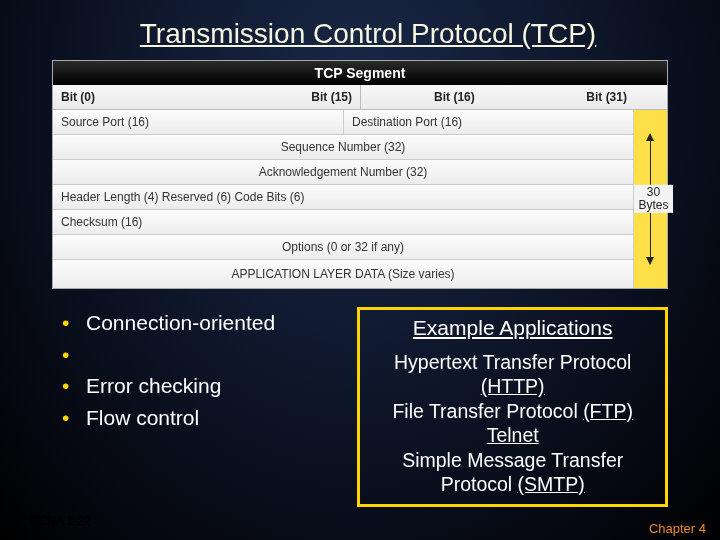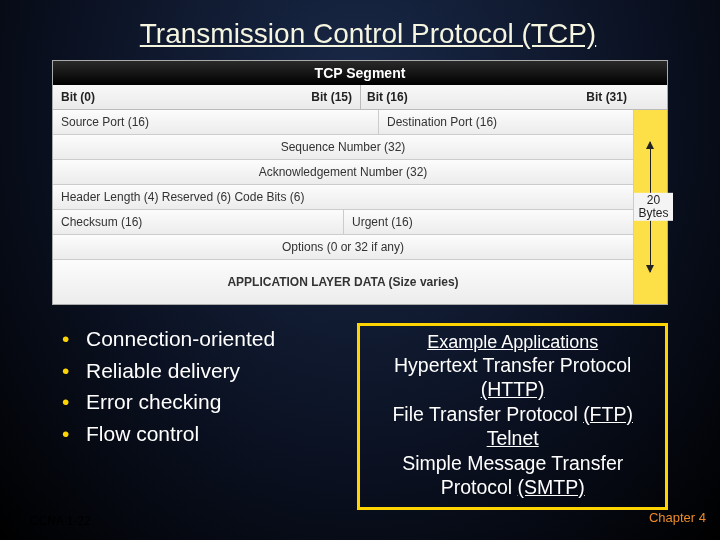--- a/index.html
+++ b/index.html
@@ -38,44 +38,44 @@
     display: flex;
     font-size: 12px;
     font-weight: bold;
     color: #222;
     border-bottom: 1px solid #bbb;
     background: linear-gradient(#f8f8f8, #eaeaea);
   }
   .bit-cell { padding: 5px 8px; }
   .bit0 { flex: 0 0 40%; }
   .bit15 { flex: 0 0 10%; text-align: right; }
-  .bit16 { flex: 0 0 20%; padding-left: 6px; border-left: 1px solid #bbb;}
+  .bit16 { flex: 0 0 20%; padding-left: 6px; border-left: 1px solid #bbb; text-align: right;}
   .bit31 { flex: 0 0 30%; text-align: right; padding-right: 40px;}
   .seg-body {
     position: relative;
     display: flex;
   }
   .seg-fields {
     flex: 1;
   }
   .seg-row {
     display: flex;
     border-top: 1px solid #ccc;
     font-size: 12px;
     color: #333;
     background: linear-gradient(#fcfcfc, #ececec);
   }
-  .seg-row:first-child { border-top: none; gap: 35px; }
+  .seg-row:first-child { border-top: none; }
   .seg-cell {
     padding: 5px 8px;
   }
   .seg-full { flex: 1; text-align: center; }
   .seg-half { flex: 0 0 50%; }
   .seg-half + .seg-half { border-left: 1px solid #ccc; }
-  .seg-row.appdata .seg-cell { font-weight: bold; padding: 15px 8px; }
+  .seg-row.appdata .seg-cell { font-weight: normal; padding: 7px 8px; }
   .bytes-col {
     flex: 0 0 34px;
     position: relative;
     border-left: 1px solid #ccc;
     display: flex;
     align-items: center;
     justify-content: center;
   }
   .bytes-arrow {
     position: relative;
@@ -127,40 +127,41 @@
     color: #ffd400;
   }
   .panel {
     flex: 1;
     border: 3px solid #ffd400;
     color: #fff;
     text-align: center;
     padding: 6px 6px 8px 6px;
   }
   .panel-title {
-    font-size: 18px;
+    font-size: 21px;
     text-decoration: underline;
+    margin-bottom: 10px;
   }
   .panel-body {
     font-size: 19.5px;
     line-height: 1.25;
   }
   .panel-body .ul { text-decoration: underline; }
 
   .footer-left {
     position: absolute;
     left: 30px;
     bottom: 12px;
     color: #000000;
     font-size: 12px;
   }
   .footer-right {
     position: absolute;
     right: 14px;
-    bottom: 15px;
+    bottom: 4px;
     color: #ec8a2a;
     font-size: 13px;
   }
 </style>
 </head>
 <body>
 
 <h1 class="slide-title">Transmission Control Protocol (TCP)</h1>
 
 <div class="diagram-wrap">
@@ -181,45 +182,43 @@
         <div class="seg-cell seg-full">Sequence Number (32)</div>
       </div>
       <div class="seg-row">
         <div class="seg-cell seg-full">Acknowledgement Number (32)</div>
       </div>
       <div class="seg-row">
         <div class="seg-cell seg-half">Header Length (4) Reserved (6) Code Bits (6)</div>
       </div>
       <div class="seg-row">
         <div class="seg-cell seg-half">Checksum (16)</div>
-        <div class="seg-cell seg-half">Urgent (16)</div>
       </div>
       <div class="seg-row">
         <div class="seg-cell seg-full">Options (0 or 32 if any)</div>
       </div>
       <div class="seg-row appdata">
         <div class="seg-cell seg-full">APPLICATION LAYER DATA (Size varies)</div>
       </div>
     </div>
     <div class="bytes-col">
       <div class="bytes-arrow"></div>
-      <div class="bytes-label">20 Bytes</div>
+      <div class="bytes-label">30 Bytes</div>
     </div>
   </div>
 </div>
 
 <div class="lower">
   <div class="bullets">
     <div class="item">
       <span class="dot">•</span>
       <span>Connection-oriented</span>
     </div>
     <div class="item">
       <span class="dot">•</span>
-      <span>Reliable delivery</span>
     </div>
     <div class="item">
       <span class="dot">•</span>
       <span>Error checking</span>
     </div>
     <div class="item">
       <span class="dot">•</span>
       <span>Flow control</span>
     </div>
   </div>

